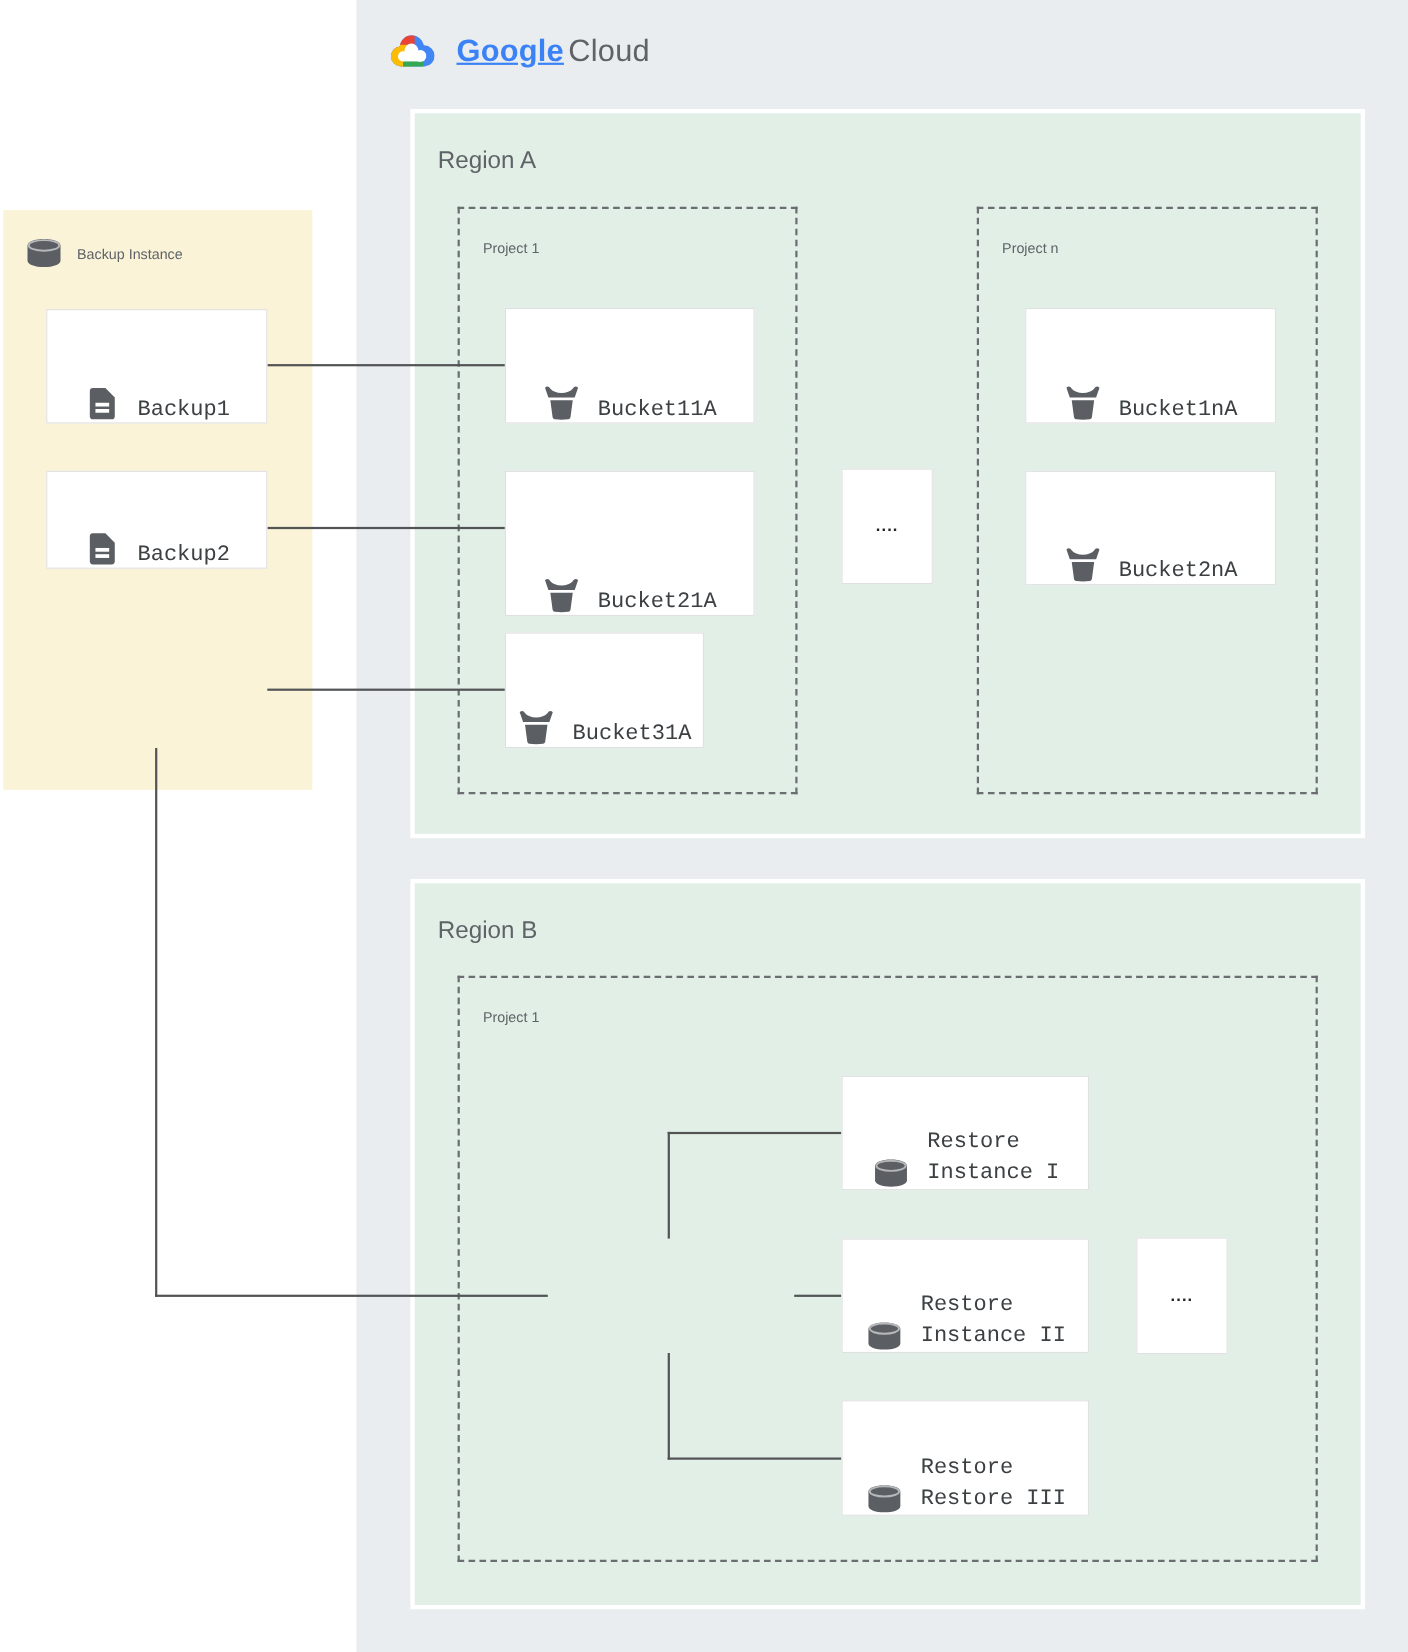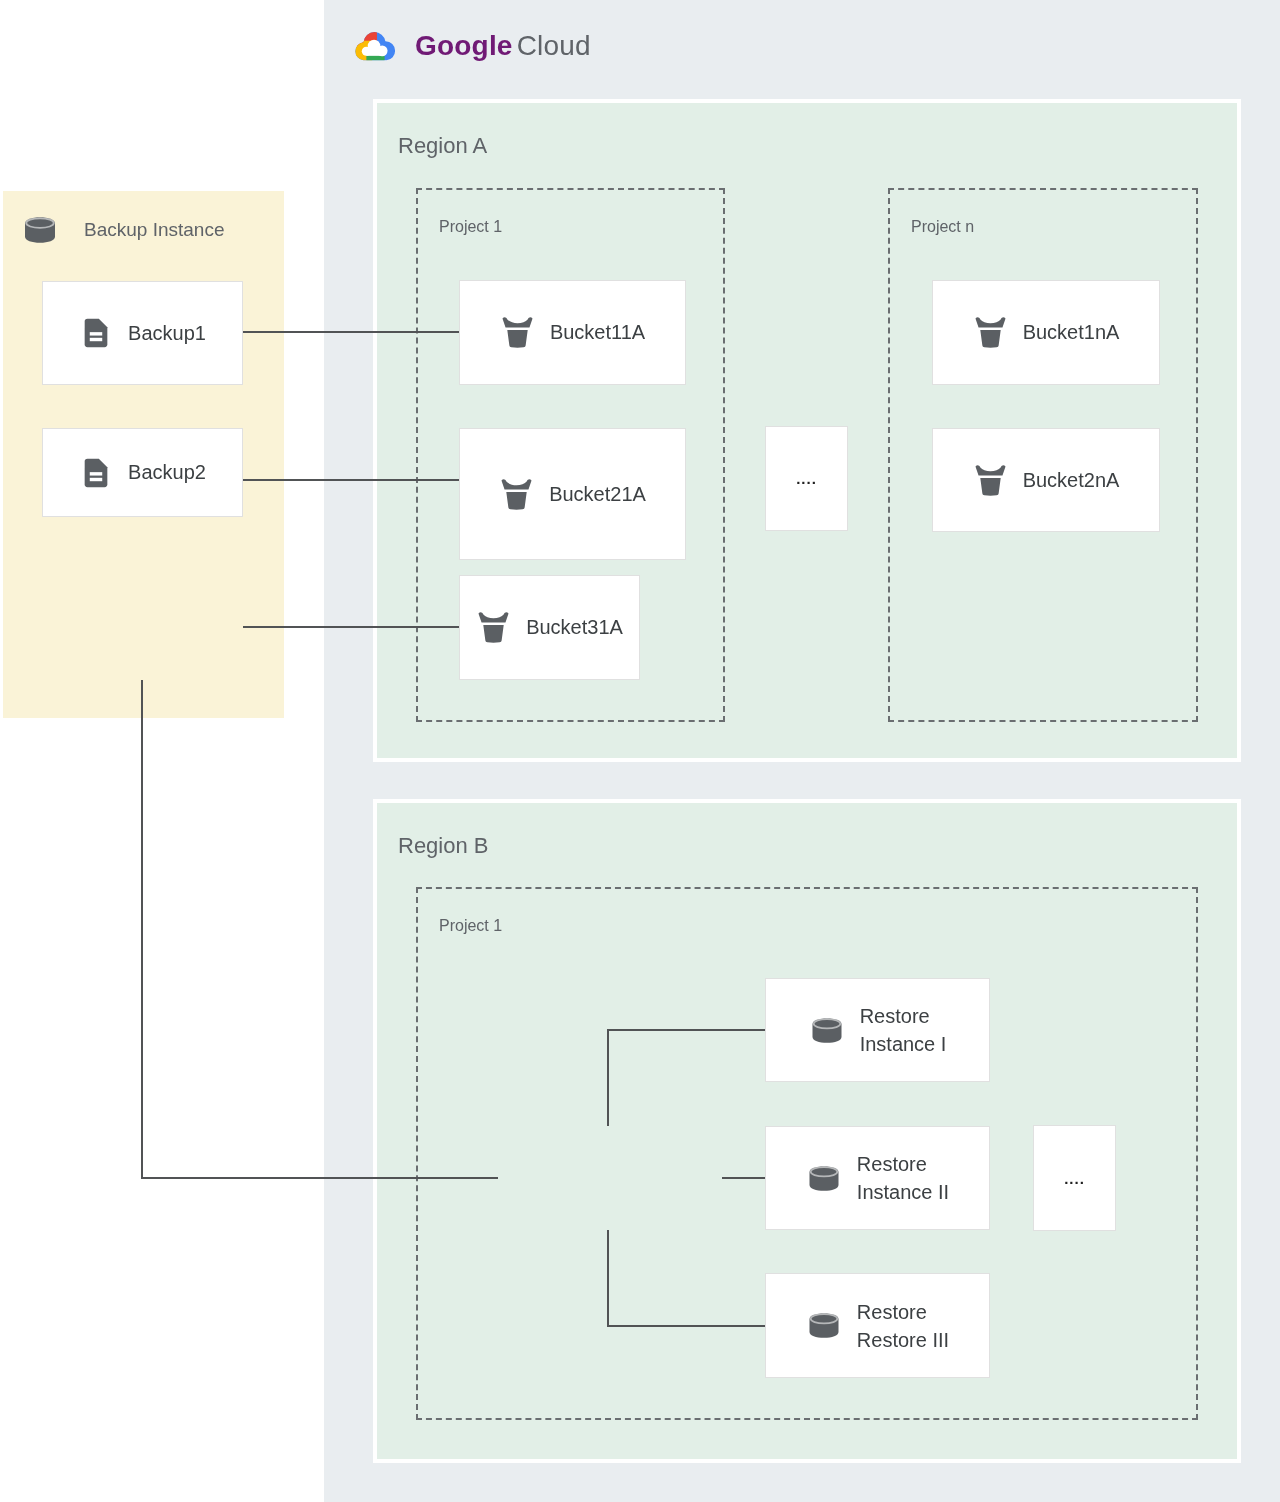--- a/index.html
+++ b/index.html
@@ -24,38 +24,38 @@
 
   
   .logo {
     position: absolute;
     left: 352px; top: 27px;
     display: flex;
     align-items: center;
     gap: 17px;
   }
   .logo-text { font-size: 28px; letter-spacing: 0.2px; white-space: nowrap; }
-  .logo-text .g { color: #701a75; font-weight: 700; }
+  .logo-text .g { color: #3b82f6; font-weight: 700; text-decoration: underline; }
   .logo-text .c { color: #5f6368; font-weight: 400; margin-left: 4px; }
 
   
   .backup-panel {
     position: absolute;
     left: 3px; top: 191px;
     width: 281px; height: 527px;
     background: #faf3d7;
   }
   .backup-header {
     position: absolute;
     left: 18px; top: 24px;
     display: flex;
     align-items: center;
-    gap: 25px;
+    gap: 11px;
     color: #5f6368;
-    font-size: 19px;
+    font-size: 13px;
   }
 
   
   .region {
     position: absolute;
     background: #e2efe7;
     border: 4px solid #ffffff;
   }
   .region-a { left: 373px; top: 99px;  width: 868px; height: 663px; }
   .region-b { left: 373px; top: 799px; width: 868px; height: 664px; }
@@ -68,37 +68,38 @@
 
   
   .project {
     position: absolute;
     border: 2px dashed #6a6e71;
   }
   .project-label {
     position: absolute;
     left: 21px; top: 28px;
     color: #5f6368;
-    font-size: 16px;
+    font-size: 13px;
   }
   .project-a1 { left: 416px; top: 188px; width: 309px; height: 534px; }
   .project-an { left: 888px; top: 188px; width: 310px; height: 534px; }
   .project-b1 { left: 416px; top: 887px; width: 782px; height: 533px; }
 
   
   .node {
     position: absolute;
     background: #ffffff;
     border: 1px solid #e0e0e0;
     display: flex;
-    align-items: center;
+    align-items: flex-end;
     justify-content: center;
     gap: 15px;
     color: #3c4043;
     font-size: 20px;
+    font-family: Liberation Mono, monospace;
   }
   .node .lbl { white-space: nowrap; }
   .node .lbl2 { line-height: 28px; white-space: nowrap; }
   .dots-node {
     position: absolute;
     background: #ffffff;
     border: 1px solid #e0e0e0;
     display: flex;
     align-items: center;
     justify-content: center;

